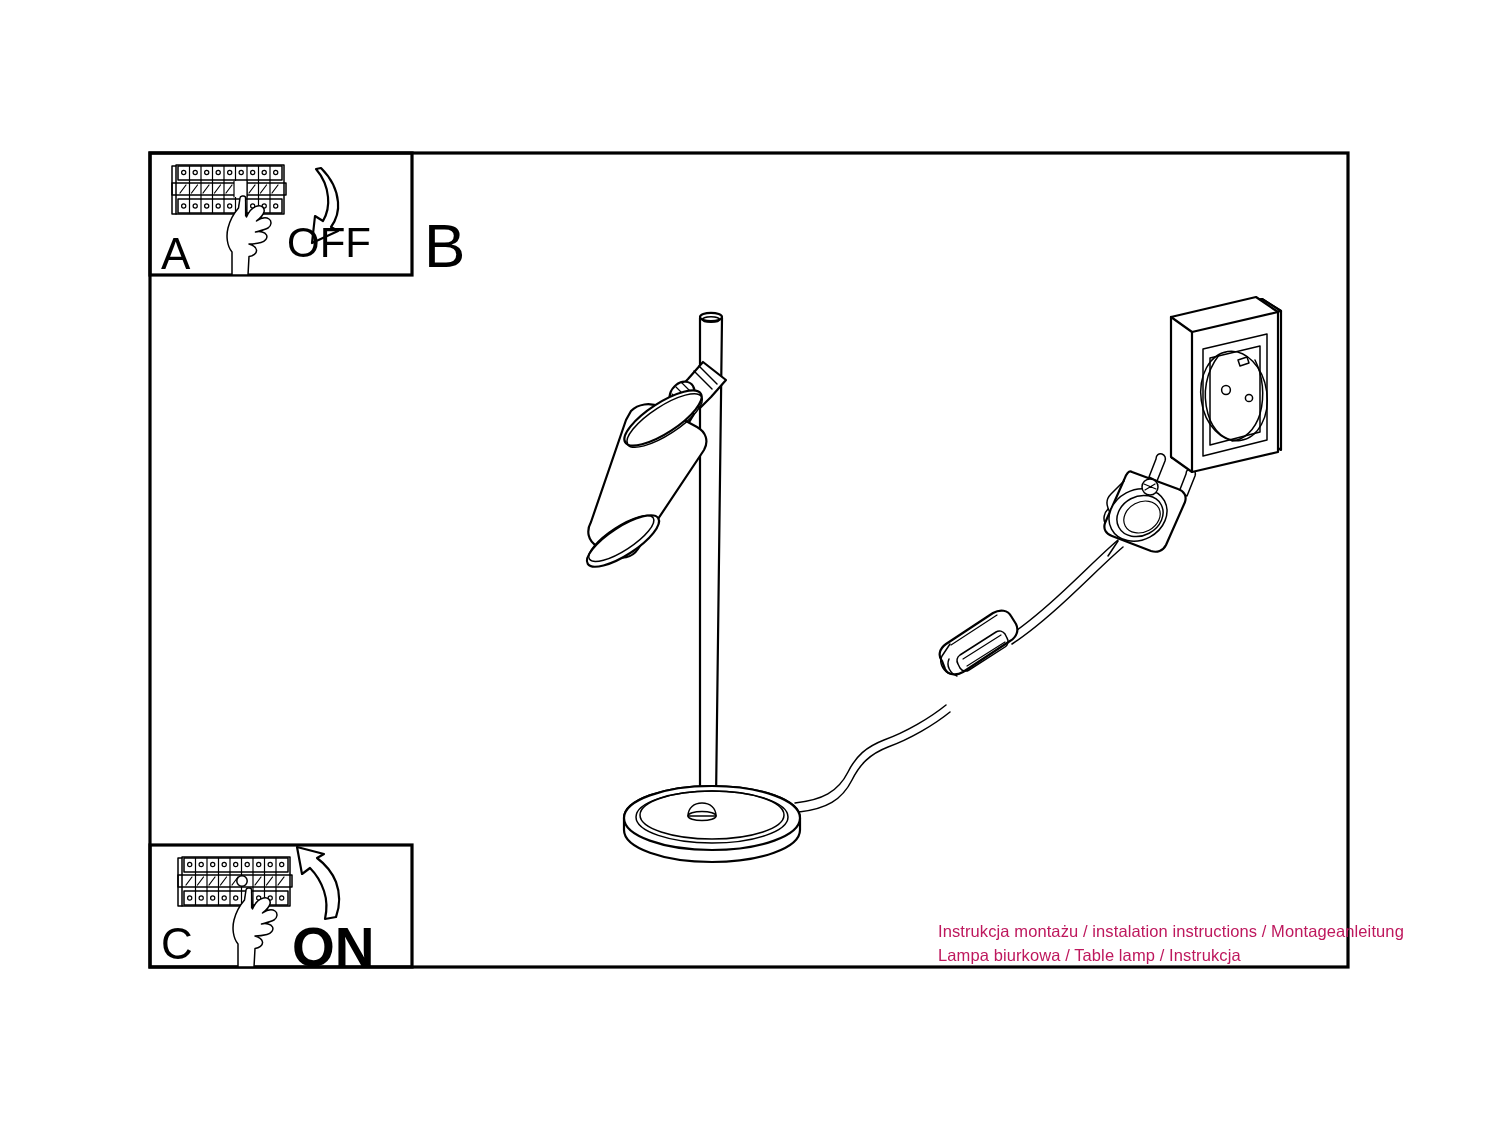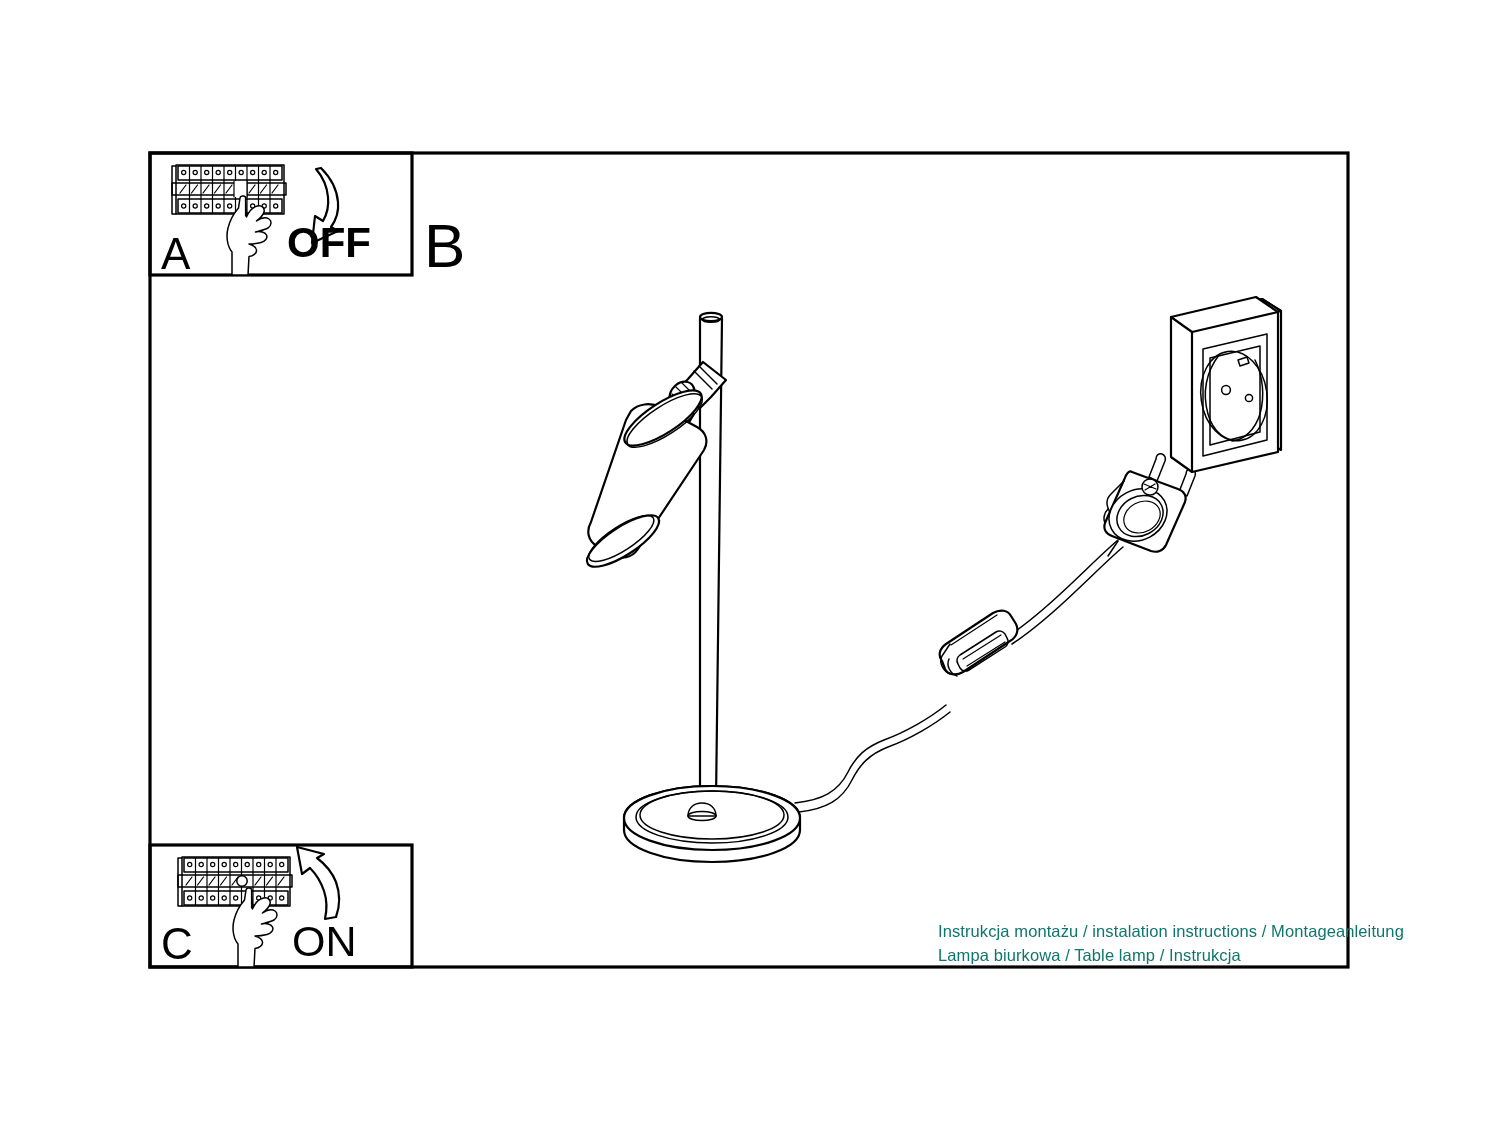--- a/index.html
+++ b/index.html
@@ -30,28 +30,28 @@
   .lbl {
     position: absolute;
     color: #000;
     font-family: "Liberation Sans", sans-serif;
     white-space: nowrap;
     line-height: 1;
   }
   .lbl-A   { left: 161px; top: 232px;  font-size: 44px; font-weight: 400; }
   .lbl-C   { left: 161px; top: 922px;  font-size: 44px; font-weight: 400; }
   .lbl-B   { left: 424px; top: 215px;  font-size: 62px; font-weight: 400; }
-  .lbl-OFF { left: 287px; top: 222px;  font-size: 42px; font-weight: 700; letter-spacing: 0px; }
-  .lbl-ON  { left: 292px; top: 920px;  font-size: 43px; font-weight: 400; letter-spacing: 0px; }
+  .lbl-OFF { left: 287px; top: 222px;  font-size: 42px; font-weight: 400; letter-spacing: 0px; }
+  .lbl-ON  { left: 292px; top: 920px;  font-size: 55px; font-weight: 700; letter-spacing: 0px; }
   .caption {
     position: absolute;
     left: 938px;
     top: 920px;
     font-size: 16.5px;
-    color: #0f766e;
+    color: #be185d;
     line-height: 1.45;
     font-family: "Liberation Sans", sans-serif;
     white-space: nowrap;
   }
   .caption div { letter-spacing: 0.1px; }
 </style>
 </head>
 <body>
 
 <div id="sheet">

